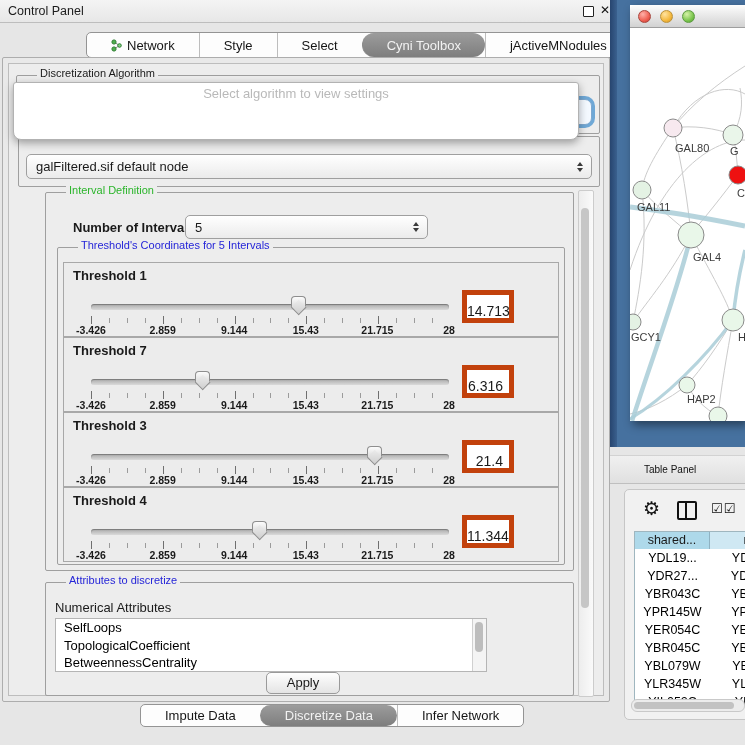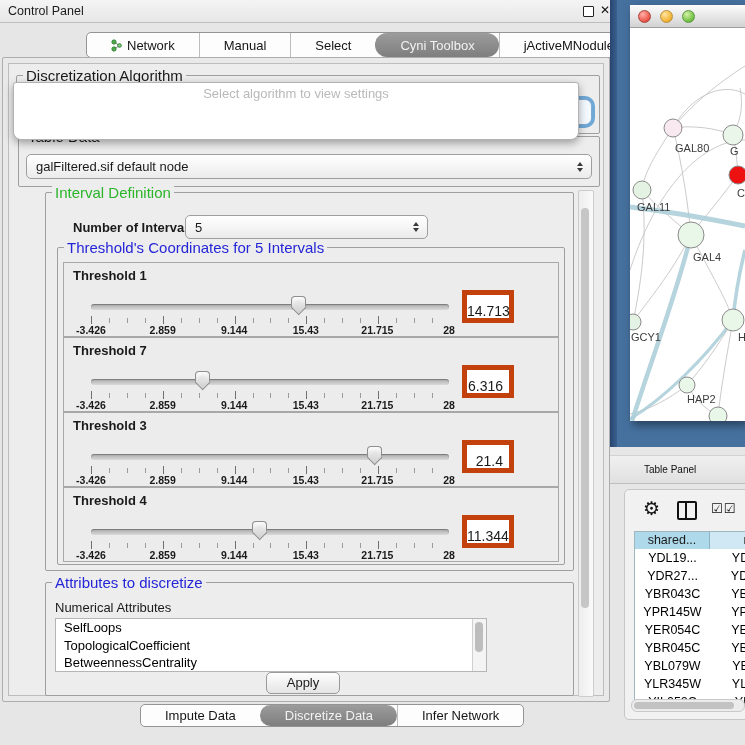--- a/index.html
+++ b/index.html
@@ -19,21 +19,21 @@
   .seg{display:flex;align-items:center;gap:5px;padding:0 24px;font-size:13px;color:#151515;border-left:1px solid #bdbdbd;}
   .seg:first-child{border-left:none;}
   .seg.active{background:linear-gradient(#9c9c9c,#7e7e7e);color:#f2f2f2;border-left-color:#8a8a8a;border-radius:12px;}
   #top-tabs{left:86px;top:32px;height:24px;}
   #bottom-tabs{left:140px;top:704px;height:21px;}
 
   
   .outer-frame{left:2px;top:57px;width:606px;height:643px;border:1px solid #adadad;border-radius:2px;background:#e9e9e9;}
   .inner-frame{left:8px;top:63px;width:594px;height:631px;border:1px solid #bdbdbd;background:#ededed;}
   .grp{border:1px solid #9f9f9f;border-radius:2px;}
-  .grp-title{position:absolute;top:-9px;left:6px;font-size:15px;background:#ededed;padding:0 3px;white-space:nowrap;}
+  .grp-title{position:absolute;top:-9px;left:20px;font-size:11px;background:#ededed;padding:0 3px;white-space:nowrap;}
   .grp-title.green{color:#2bb52b;}
   .grp-title.blue{color:#2525d8;}
 
   .algo-grp{left:16px;top:75px;width:582px;height:57px;z-index:1;}
   .ghost-combo{left:552px;top:99px;width:38px;height:24px;border-radius:7px;background:#f4f9ff;
                border:1px solid #7ea8cf;box-shadow:0 0 0 3px #6fa8d6;z-index:2;}
 
   
   .popup{left:13px;top:82px;width:564px;height:56px;background:#fff;border:1px solid #b2b2b2;
          border-radius:3px 3px 8px 8px;box-shadow:0 3px 9px rgba(0,0,0,.35);z-index:10;}
@@ -136,21 +136,21 @@
           <line x1="3" y1="3" x2="8.5" y2="6.5" stroke="#8a8a8a"></line>
           <line x1="3" y1="10" x2="8.5" y2="6.5" stroke="#8a8a8a"></line>
           <circle cx="3" cy="3" r="2.1" fill="#4db04d" stroke="#2f7d32"></circle>
           <circle cx="3" cy="10" r="2.1" fill="#4db04d" stroke="#2f7d32"></circle>
           <circle cx="8.5" cy="6.5" r="1.8" fill="#7fd07f" stroke="#2f7d32"></circle>
         </svg>
       </span>
       <span>Network</span>
     </div>
     <div class="seg">
-      <span>Manual</span>
+      <span>Style</span>
     </div>
     <div class="seg">
       <span>Select</span>
     </div>
     <div class="seg active">
       <span>Cyni Toolbox</span>
     </div>
     <div class="seg">
       <span>jActiveMNodules</span>
     </div>

